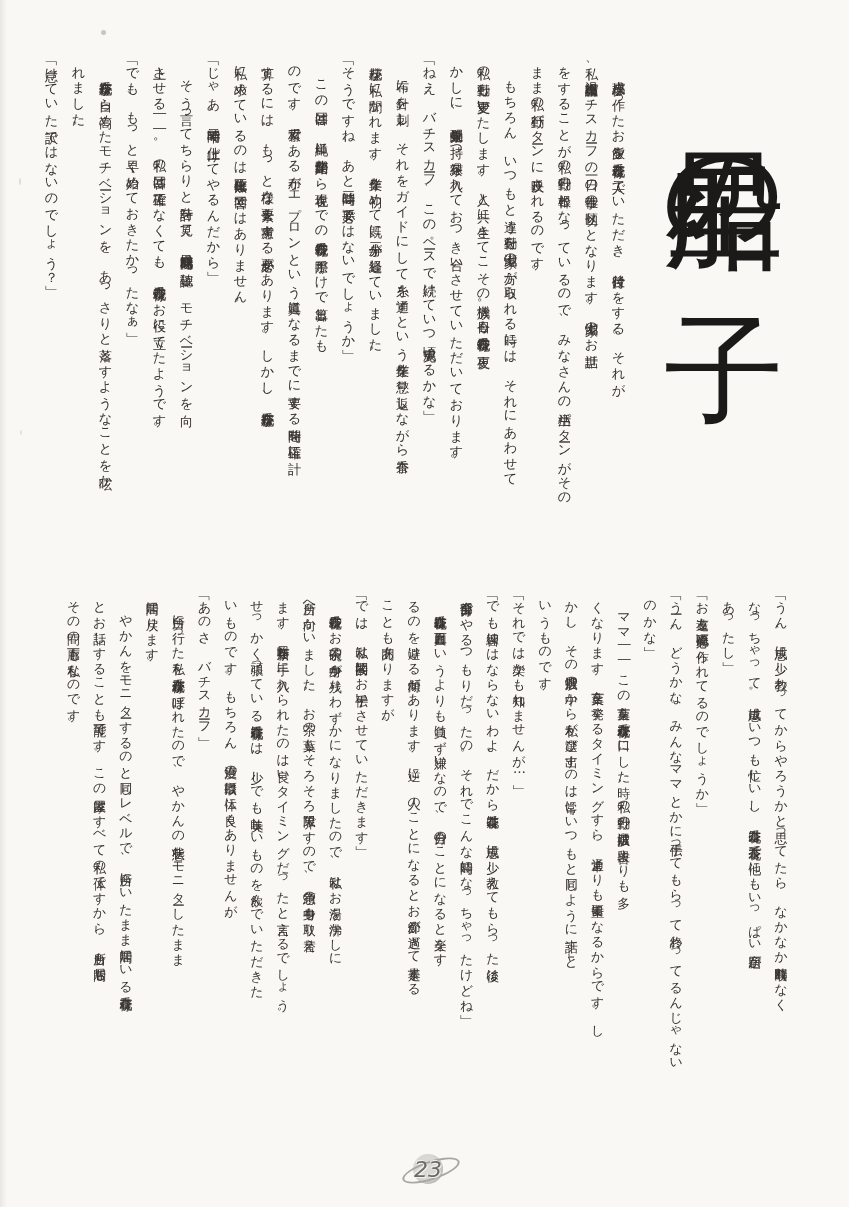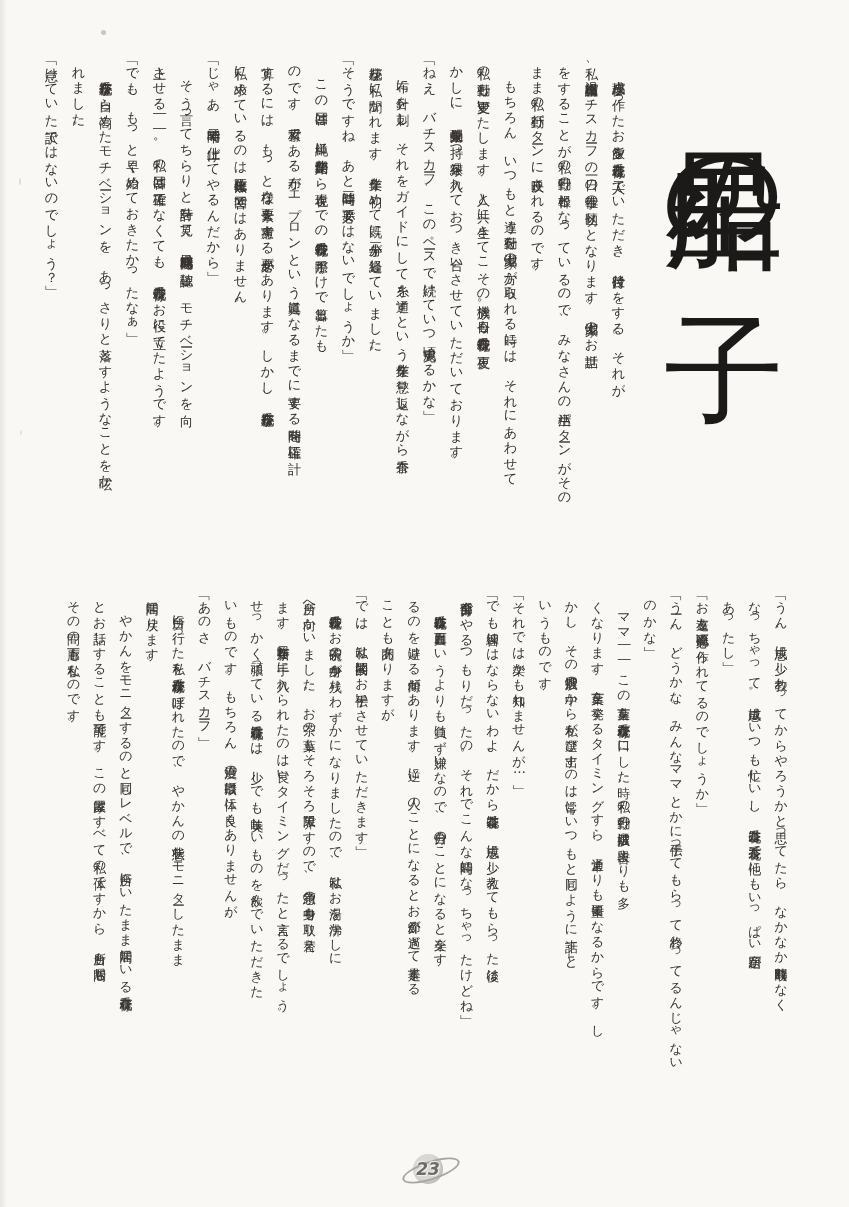--- a/index.html
+++ b/index.html
@@ -72,21 +72,21 @@
     border:2px solid #a8a7a3;
     border-radius:50%;
     transform:rotate(-18deg);
   }
   .badge .num{
     position:absolute;
     left:9px;top:6px;
     width:30px;height:30px;
     display:flex;align-items:center;justify-content:center;
     font-family:"DejaVu Sans","Liberation Sans",sans-serif;
-    font-size:17px;font-weight:bold;font-style:italic;
+    font-size:22px;font-weight:normal;font-style:italic;
     color:#6c6b67;
     text-shadow:1px 1px 0 #f3f2ef,-1px -1px 0 #f3f2ef;
   }
   
   .speck{position:absolute;background:#c7c6c2;border-radius:50%;}
   .speck.s1{left:101px;top:30px;width:5px;height:5px;}
   .speck.s2{left:19px;top:178px;width:2px;height:7px;opacity:.55;}
   .speck.s3{left:20px;top:430px;width:2px;height:5px;opacity:.45;}
   .edge-shade{
     position:absolute;left:0;top:0;width:7px;height:1207px;

